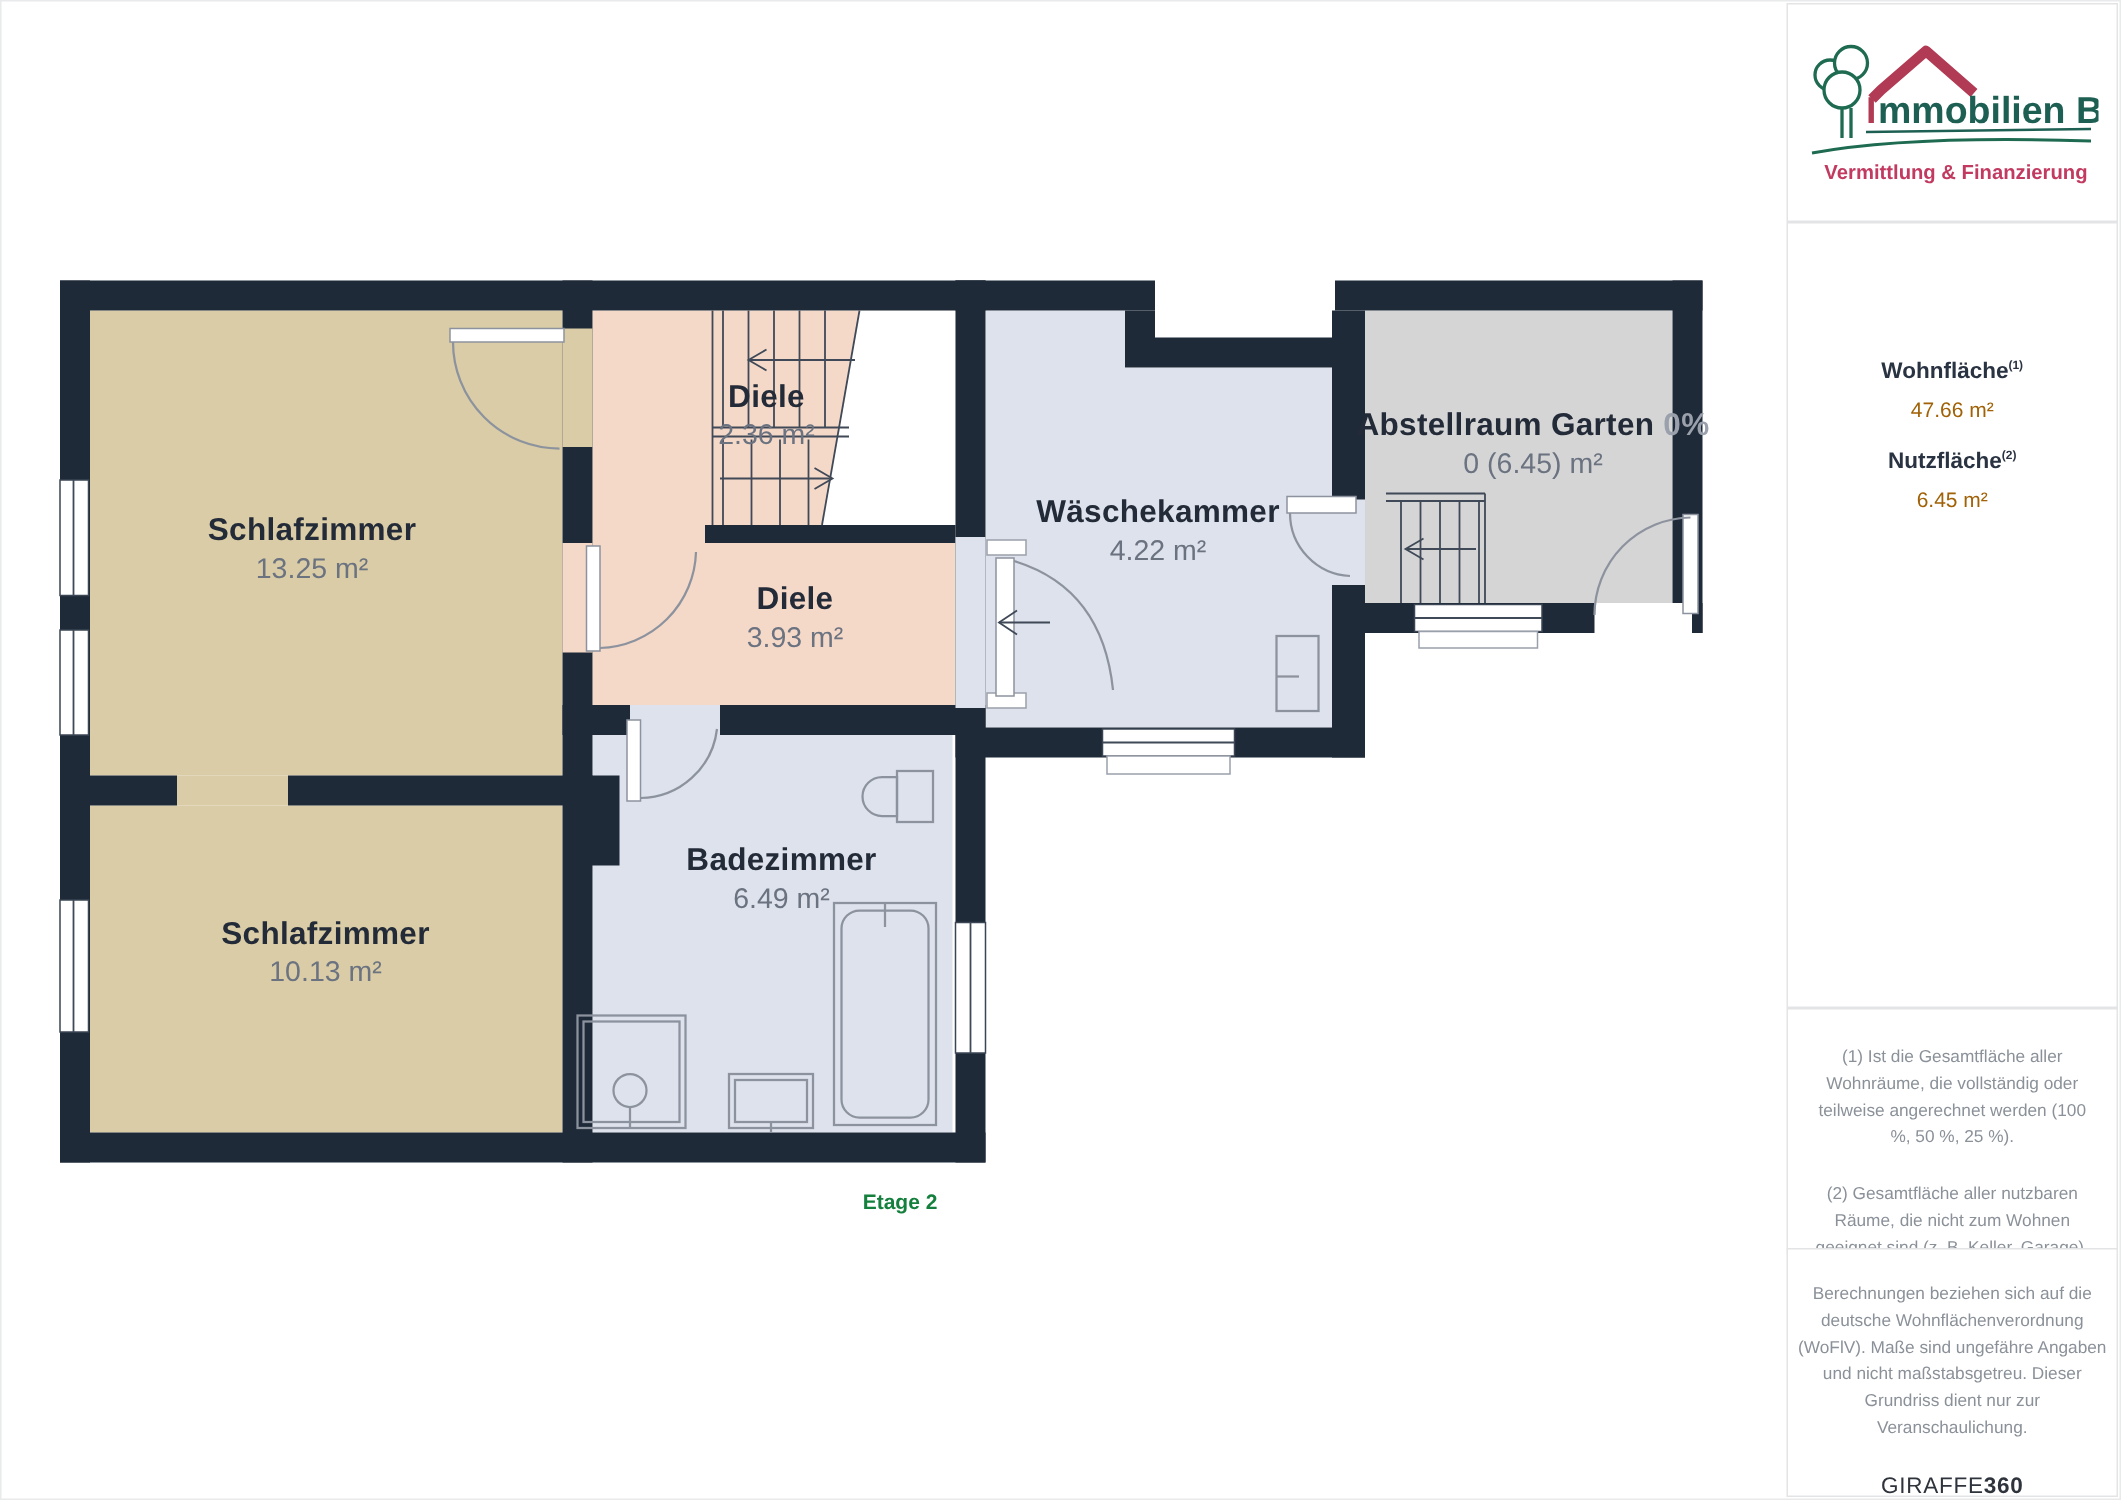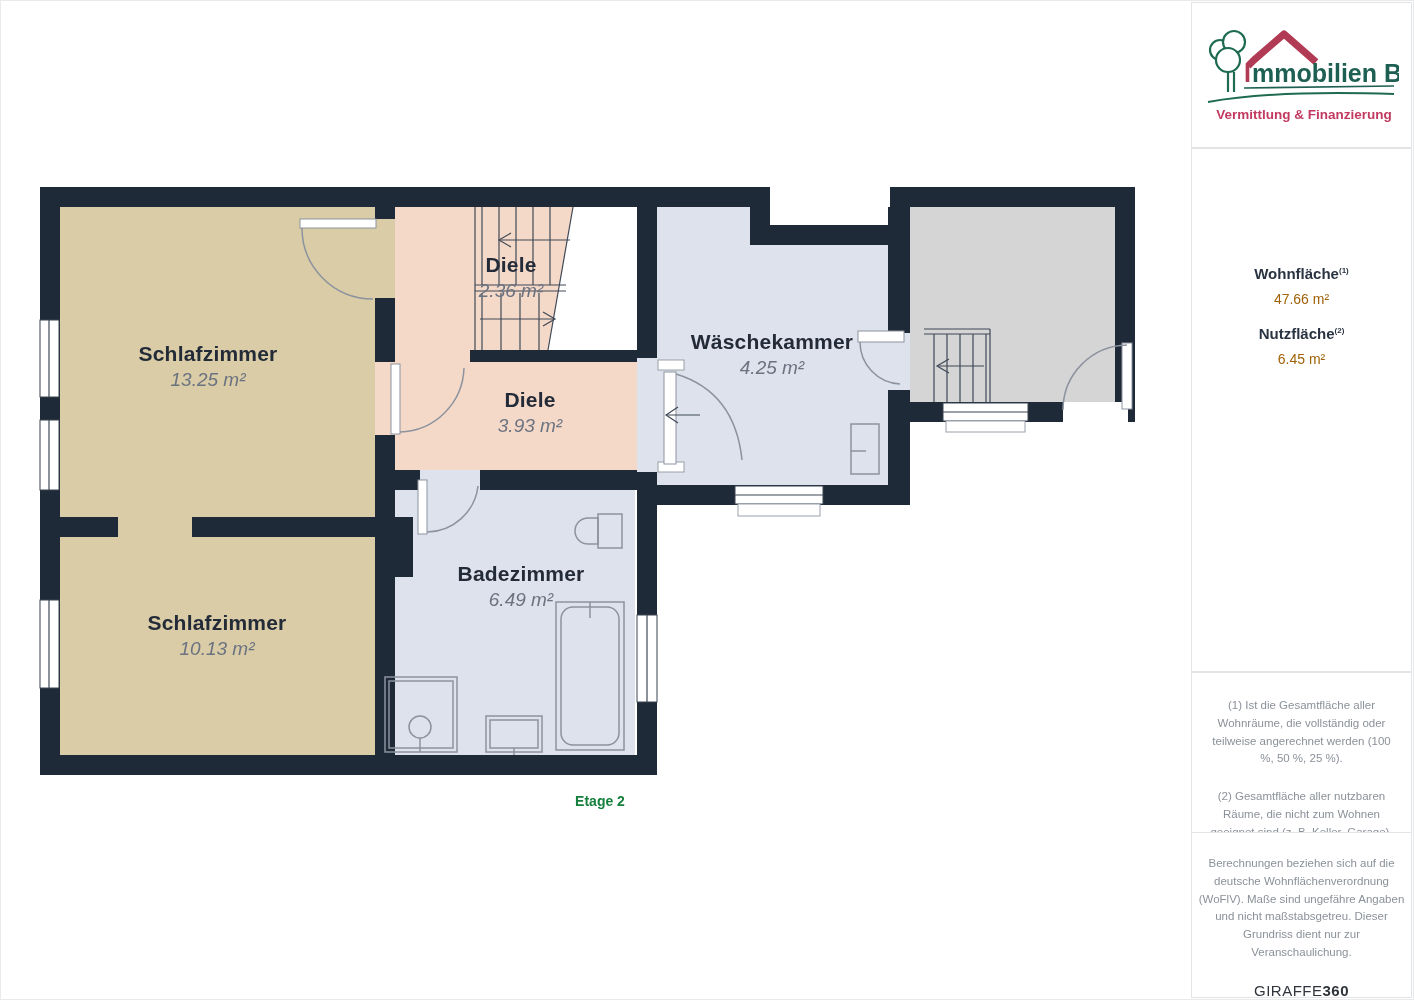--- a/index.html
+++ b/index.html
@@ -15,26 +15,26 @@
   .stair{stroke:#3f4957;stroke-width:1.2;fill:none;}
   .door{stroke:#8d939e;stroke-width:1.5;fill:none;}
   .leaf{fill:#ffffff;stroke:#8d939e;stroke-width:1;}
   .win{fill:#ffffff;stroke:#3b4553;stroke-width:1;}
   .sill{fill:#ffffff;stroke:#9aa0aa;stroke-width:1;}
   .fix{fill:none;stroke:#8d939e;stroke-width:1.5;}
   
   .room-label{position:absolute;transform:translateX(-50%);text-align:center;z-index:5;white-space:nowrap;}
   .room-label .nm{font-size:21px;font-weight:bold;color:#242b38;letter-spacing:.2px;}
   .room-label .nm .pct{color:#9ba1ac;}
-  .room-label .ar{font-size:19px;color:#6b7280;margin-top:3px;font-style:italic;}
+  .room-label .ar{font-size:19px;color:#6b7280;margin-top:3px;}
   .floor-label{position:absolute;transform:translateX(-50%);font-size:14px;font-weight:bold;color:#15803d;z-index:5;}
   
   .sbox{position:absolute;left:1191px;width:221px;border:1px solid #e3e4e6;background:#fff;box-sizing:border-box;}
   .box-logo{top:2px;height:146px;display:flex;align-items:center;justify-content:center;}
-  .box-metrics{top:148px;height:524px;padding-top:116px;text-align:center;}
+  .box-metrics{top:148px;height:524px;padding-top:90px;text-align:center;}
   .box-foot{top:672px;height:164px;padding:24px 16px 0;text-align:center;}
   .box-legal{top:832px;height:166px;padding:22px 3px 0;text-align:center;}
   .metric{margin-bottom:18px;}
   .metric .ml{font-size:15px;font-weight:bold;color:#2a3342;}
   .metric .ml sup{font-size:8px;}
   .metric .mv{font-size:14px;color:#a16207;margin-top:9px;}
   .fnote{font-size:11.5px;color:#8b9199;line-height:1.55;margin:0 0 20px;}
   .legal{font-size:11.5px;color:#8b9199;line-height:1.55;margin:0;}
   .brand{margin-top:20px;font-size:15px;letter-spacing:.5px;color:#2f343c;}
   .brand .b1{font-weight:400;}
@@ -184,21 +184,25 @@
   <div class="room-label" style="left:511px;top:253px;">
     <div class="nm">Diele</div>
     <div class="ar">2.36 m²</div>
   </div>
   <div class="room-label" style="left:530px;top:388px;">
     <div class="nm">Diele</div>
     <div class="ar">3.93 m²</div>
   </div>
   <div class="room-label" style="left:772px;top:330px;">
     <div class="nm">Wäschekammer</div>
-    <div class="ar">4.25 m²</div>
+    <div class="ar">4.22 m²</div>
+  </div>
+  <div class="room-label" style="left:1022px;top:272px;">
+    <div class="nm"><span>Abstellraum Garten</span> <span class="pct">0%</span></div>
+    <div class="ar">0 (6.45) m²</div>
   </div>
   <div class="room-label" style="left:217px;top:611px;">
     <div class="nm">Schlafzimmer</div>
     <div class="ar">10.13 m²</div>
   </div>
   <div class="room-label" style="left:521px;top:562px;">
     <div class="nm">Badezimmer</div>
     <div class="ar">6.49 m²</div>
   </div>
   <div class="floor-label" style="left:600px;top:793px;">Etage 2</div>

